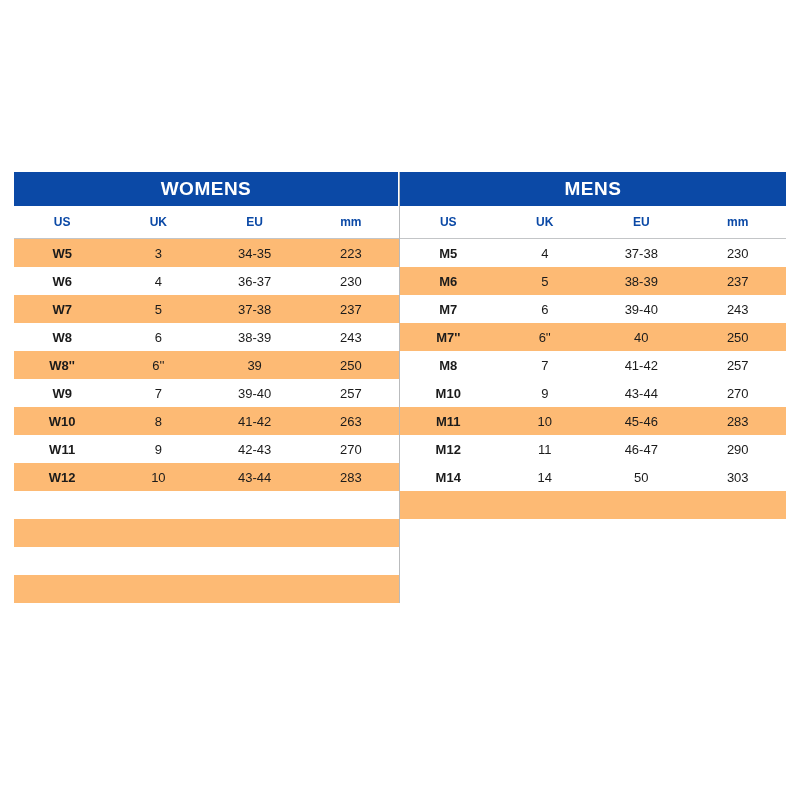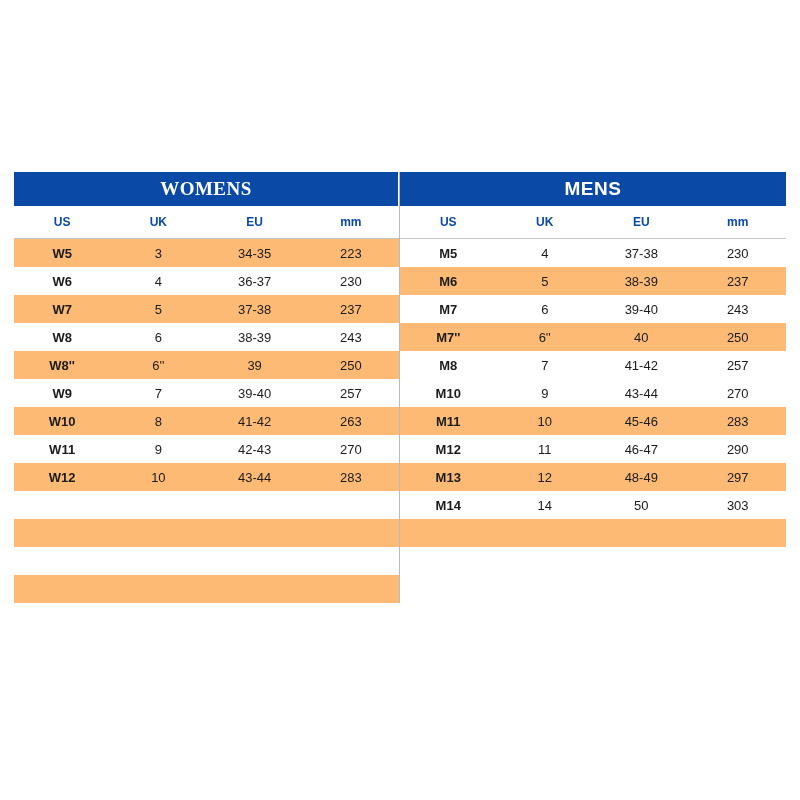--- a/index.html
+++ b/index.html
@@ -47,21 +47,20 @@
     font-size: 19px;
     font-weight: bold;
     letter-spacing: 0.5px;
     height: 34px;
     line-height: 34px;
     box-sizing: border-box;
   }
 
   .band-title.left {
     border-right: 1px solid #ffffff;
-    font-family: Liberation Serif, serif;
   }
 
   table {
     border-collapse: collapse;
     width: 100%;
     table-layout: fixed;
   }
 
   thead th {
     color: #0b49a6;
@@ -265,26 +264,20 @@
               <td>10</td>
               <td>45-46</td>
               <td>283</td>
             </tr>
             <tr>
               <td class="sizecol">M12</td>
               <td>11</td>
               <td>46-47</td>
               <td>290</td>
             </tr>
-            <tr class="shade">
-              <td class="sizecol">M13</td>
-              <td>12</td>
-              <td>48-49</td>
-              <td>297</td>
-            </tr>
             <tr>
               <td class="sizecol">M14</td>
               <td>14</td>
               <td>50</td>
               <td>303</td>
             </tr>
             <tr class="shade empty">
               <td></td>
               <td></td>
               <td></td>

